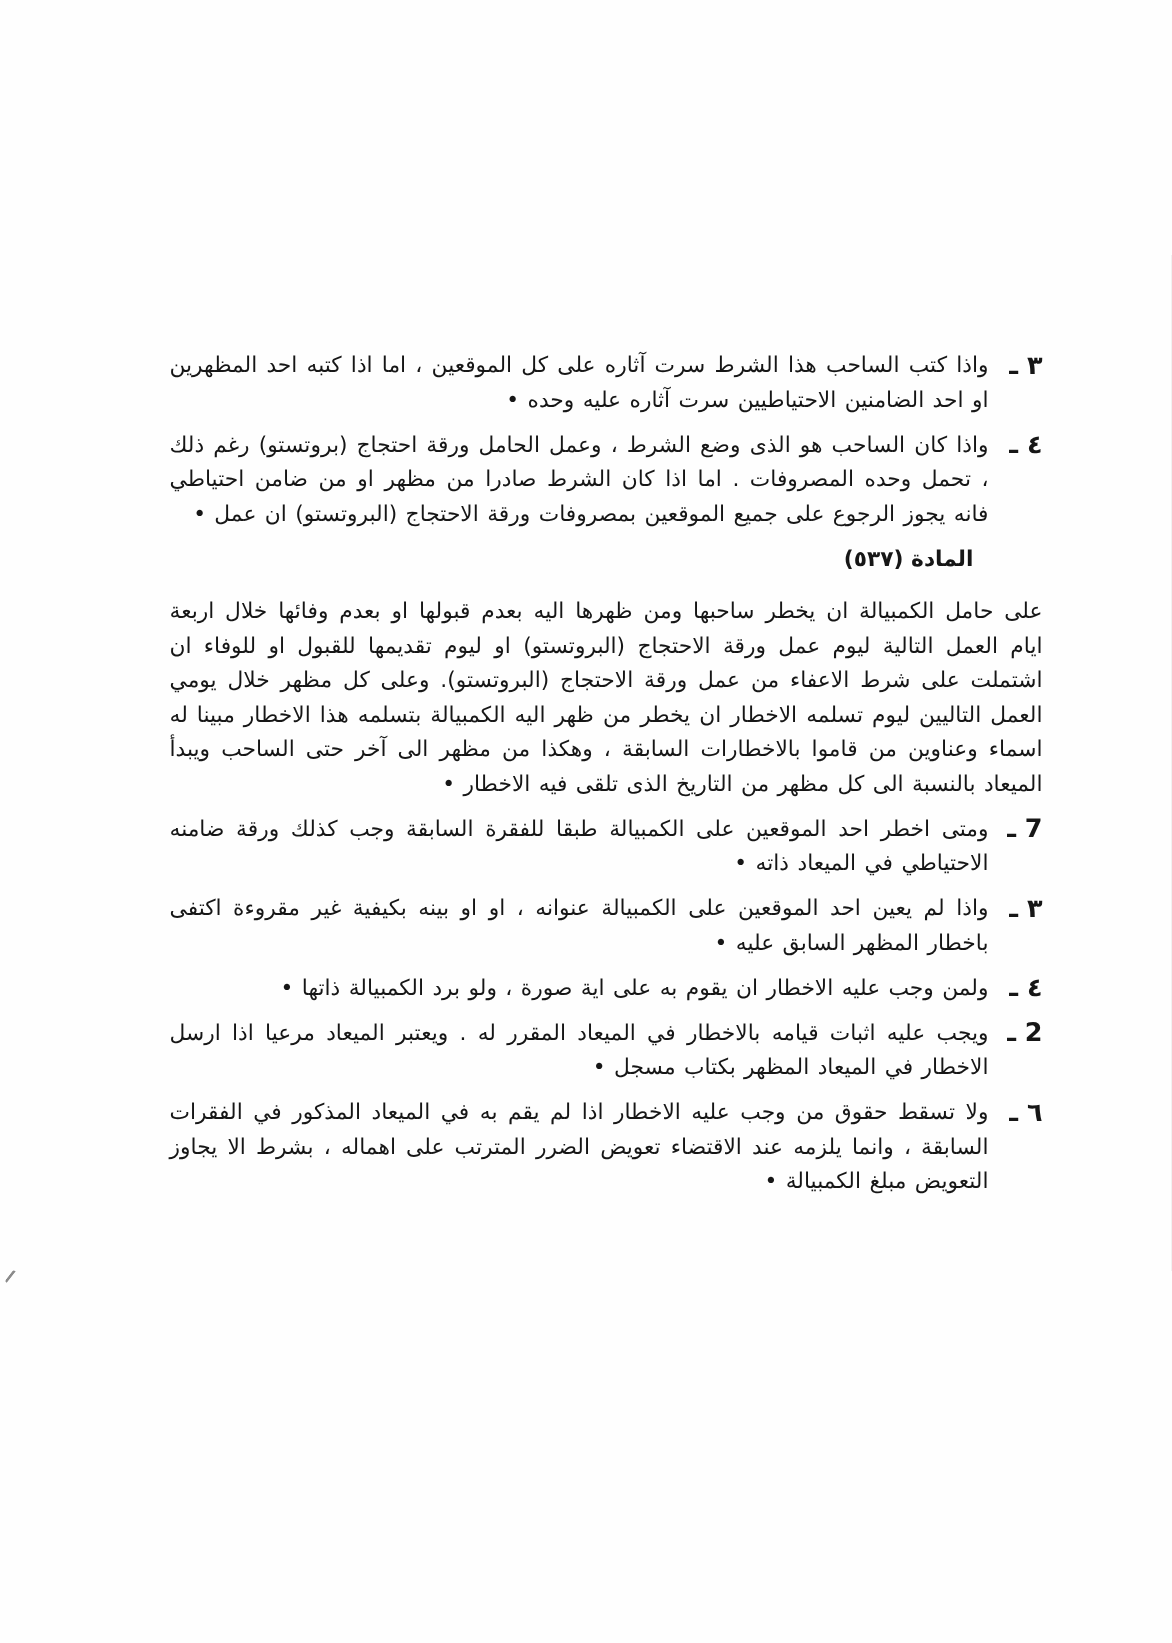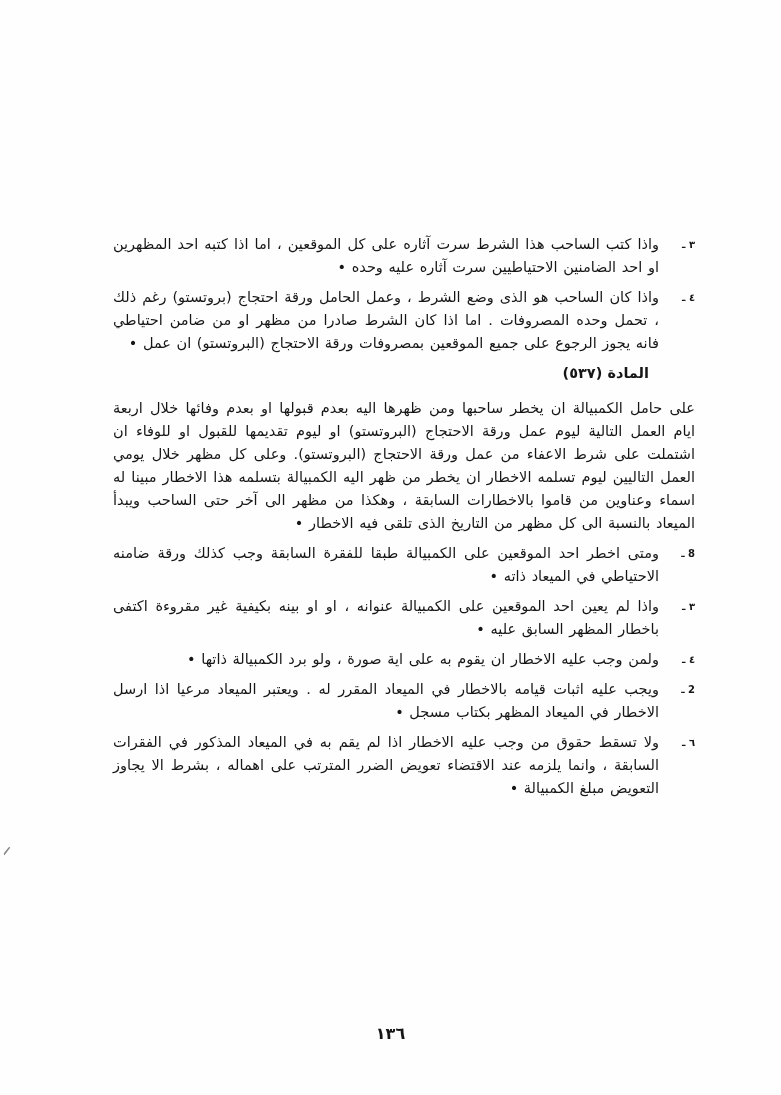--- a/index.html
+++ b/index.html
@@ -25,21 +25,21 @@
     direction: rtl;
   }
   .item {
     display: flex;
     direction: rtl;
     margin-bottom: 7px;
   }
   .num {
     flex: 0 0 36px;
     font-weight: bold;
-    font-size: 10px;
+    font-size: 17px;
     line-height: 23px;
     white-space: nowrap;
   }
   .txt {
     margin: 0;
     flex: 1;
     font-weight: normal;
     font-size: 14.5px;
     line-height: 23px;
     text-align: justify;
@@ -83,35 +83,34 @@
       </div>
       <div class="item">
         <span class="num">٤ ـ</span>
         <p class="txt">واذا كان الساحب هو الذى وضع الشرط ، وعمل الحامل ورقة احتجاج (بروتستو) رغم ذلك ، تحمل وحده المصروفات . اما اذا كان الشرط صادرا من مظهر او من ضامن احتياطي فانه يجوز الرجوع على جميع الموقعين بمصروفات ورقة الاحتجاج (البروتستو) ان عمل •</p>
       </div>
       <div class="article-heading">المادة (٥٣٧)</div>
       <div class="item">
         <p class="txt">على حامل الكمبيالة ان يخطر ساحبها ومن ظهرها اليه بعدم قبولها او بعدم وفائها خلال اربعة ايام العمل التالية ليوم عمل ورقة الاحتجاج (البروتستو) او ليوم تقديمها للقبول او للوفاء ان اشتملت على شرط الاعفاء من عمل ورقة الاحتجاج (البروتستو). وعلى كل مظهر خلال يومي العمل التاليين ليوم تسلمه الاخطار ان يخطر من ظهر اليه الكمبيالة بتسلمه هذا الاخطار مبينا له اسماء وعناوين من قاموا بالاخطارات السابقة ، وهكذا من مظهر الى آخر حتى الساحب ويبدأ الميعاد بالنسبة الى كل مظهر من التاريخ الذى تلقى فيه الاخطار •</p>
       </div>
       <div class="item">
-        <span class="num">8 ـ</span>
+        <span class="num">7 ـ</span>
         <p class="txt">ومتى اخطر احد الموقعين على الكمبيالة طبقا للفقرة السابقة وجب كذلك ورقة ضامنه الاحتياطي في الميعاد ذاته •</p>
       </div>
       <div class="item">
         <span class="num">٣ ـ</span>
         <p class="txt">واذا لم يعين احد الموقعين على الكمبيالة عنوانه ، او او بينه بكيفية غير مقروءة اكتفى باخطار المظهر السابق عليه •</p>
       </div>
       <div class="item">
         <span class="num">٤ ـ</span>
         <p class="txt">ولمن وجب عليه الاخطار ان يقوم به على اية صورة ، ولو برد الكمبيالة ذاتها •</p>
       </div>
       <div class="item">
         <span class="num">2 ـ</span>
         <p class="txt">ويجب عليه اثبات قيامه بالاخطار في الميعاد المقرر له . ويعتبر الميعاد مرعيا اذا ارسل الاخطار في الميعاد المظهر بكتاب مسجل •</p>
       </div>
       <div class="item">
         <span class="num">٦ ـ</span>
         <p class="txt">ولا تسقط حقوق من وجب عليه الاخطار اذا لم يقم به في الميعاد المذكور في الفقرات السابقة ، وانما يلزمه عند الاقتضاء تعويض الضرر المترتب على اهماله ، بشرط الا يجاوز التعويض مبلغ الكمبيالة •</p>
       </div>
     </div>
   <div class="scan-artifact"></div>
-  <div class="page-number">١٣٦</div>
 </div>
 
 </body></html>

